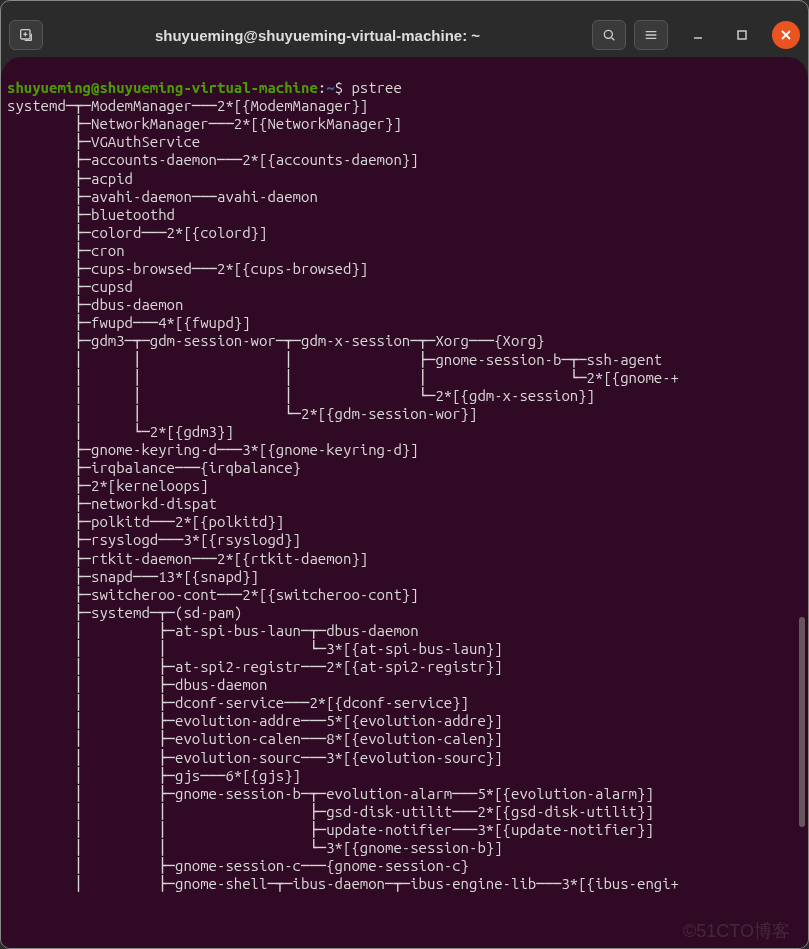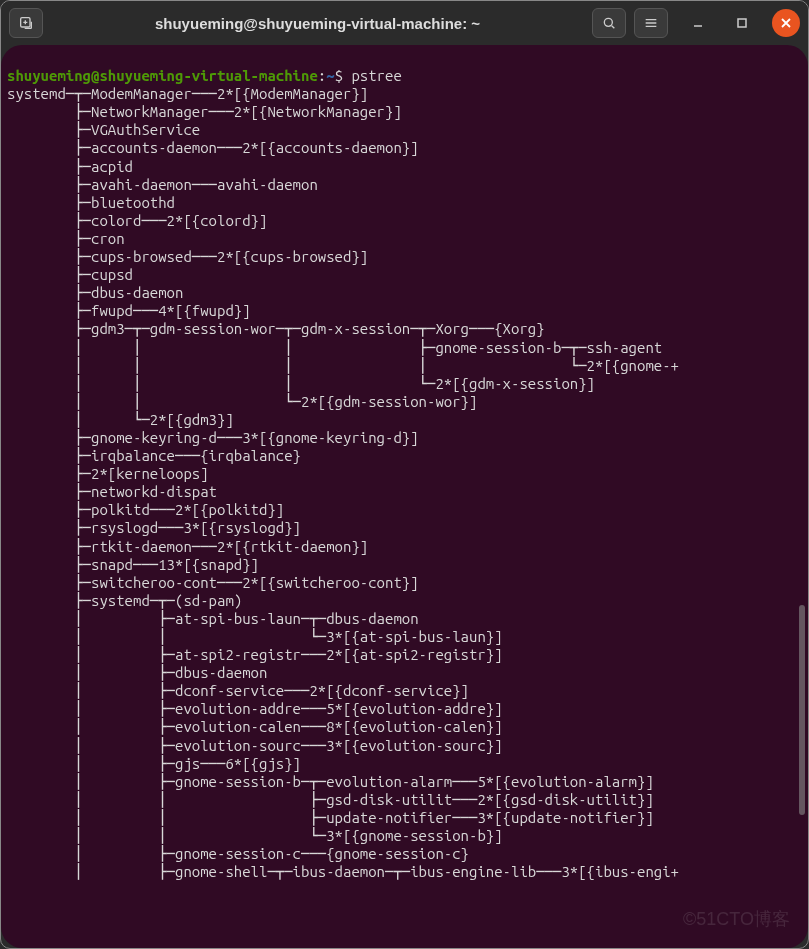--- a/index.html
+++ b/index.html
@@ -12,20 +12,21 @@
     border: 1px solid #888;
     border-radius: 10px;
   }
   .title-bar {
     height: 44px;
     background: #2b2b2b;
     display: flex;
     align-items: center;
     padding: 0 8px;
     gap: 8px;
+    margin-top: 12px;
   }
   .title-spacer { flex: 1; }
   .win-title {
     color: #ddd;
     font-weight: bold;
     font-size: 15px;
     text-align: center;
     white-space: nowrap;
     flex: 0 0 auto;
   }

